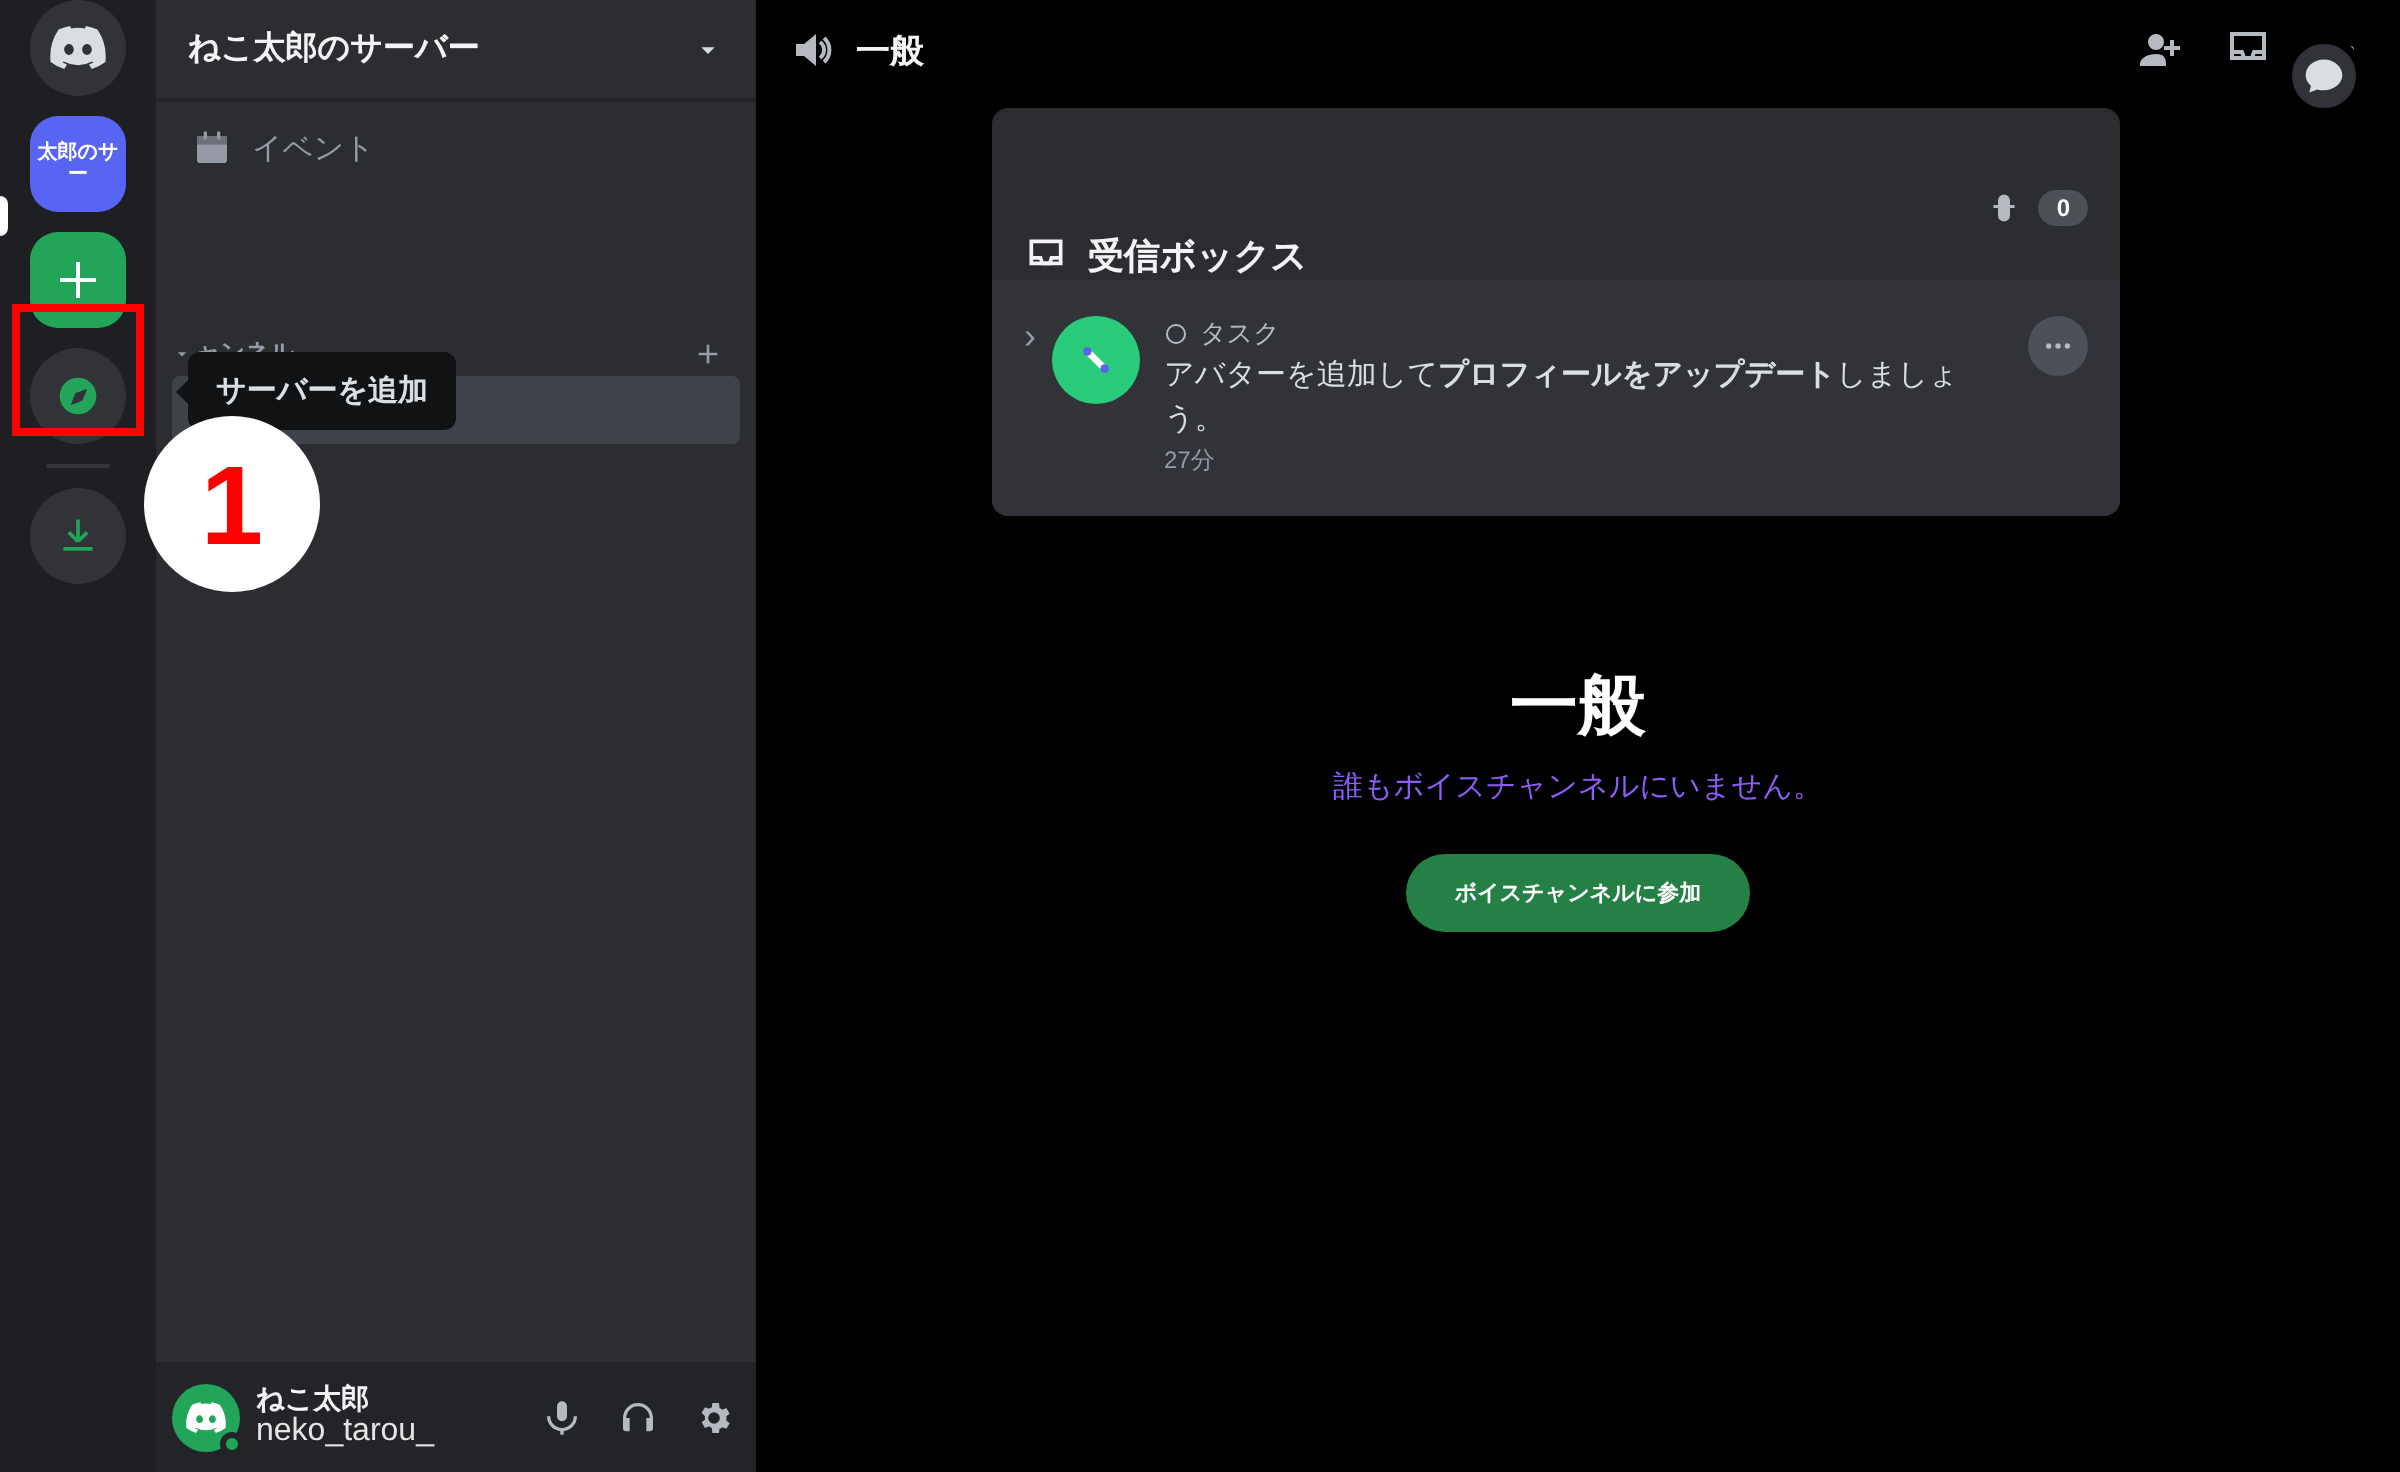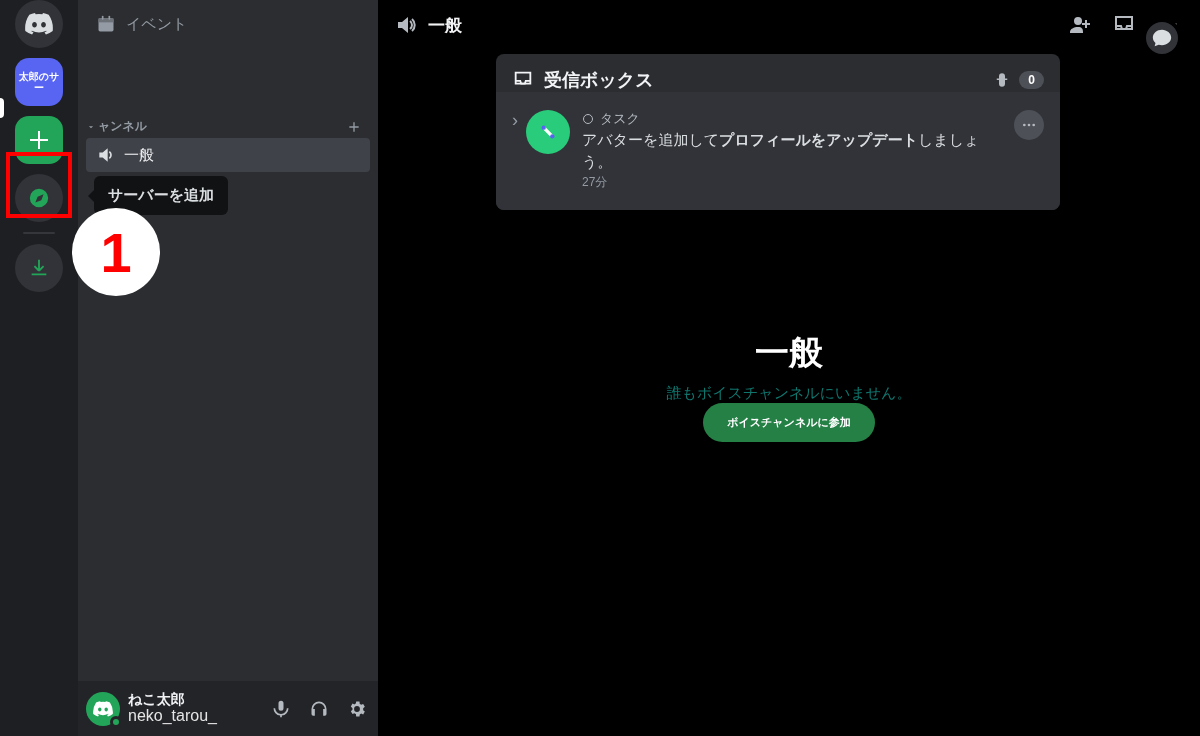--- a/index.html
+++ b/index.html
@@ -47,42 +47,42 @@
 .main { flex: 1; background: #000; display: flex; flex-direction: column; position: relative; }
 .top-bar { height: 50px; display: flex; align-items: center; padding: 0 16px; gap: 12px; color: #f2f3f5; }
 .top-bar .channel-title { font-weight: 600; font-size: 17px; display: flex; align-items: center; gap: 10px; }
 .top-bar .spacer { flex: 1; }
 .top-bar .tbtn { color: #b5bac1; cursor: pointer; padding: 4px; }
 
 
 .inbox { position: absolute; right: 140px; top: 54px; width: 564px; background: #2b2d31; border-radius: 8px; box-shadow: 0 8px 16px rgba(0,0,0,0.5); overflow: hidden; }
 .inbox-header { padding: 14px 16px 0 16px; }
 .inbox-top { display: flex; align-items: center; justify-content: space-between; }
-.inbox-title { display: flex; align-items: center; gap: 10px; color: #f2f3f5; font-size: 18px; font-weight: 700; }
+.inbox-title { display: flex; align-items: center; gap: 10px; color: #f2f3f5; font-size: 18px; font-weight: 700; margin-top: 48px; }
 .inbox-count { display:flex; align-items:center; gap:8px; }
 .inbox-count .cnt { background: #4e5058; color: #fff; font-size: 12px; font-weight: 700; border-radius: 10px; padding: 2px 9px; }
 .inbox-tabs { display: flex; align-items: center; gap: 6px; margin-top: 12px; padding-bottom: 10px; }
 .itab { padding: 6px 12px; border-radius: 6px; color: #b5bac1; font-size: 15px; font-weight: 600; cursor: pointer; }
 .itab.active { background: #4e5058; color: #fff; }
 .itab-spacer { flex: 1; }
 .itab-done { width: 30px; height: 30px; border-radius: 50%; background: #4e5058; display:flex; align-items:center; justify-content:center; color:#b5bac1; cursor:pointer; }
 .inbox-body { background: #313338; padding: 12px 16px; }
 .inbox-item { display: flex; align-items: flex-start; gap: 12px; padding: 6px 0; }
 .inbox-item .iicon { width: 44px; height: 44px; border-radius: 50%; background: #29cc7a; display:flex; align-items:center; justify-content:center; flex-shrink: 0; }
 .inbox-item .ibody { flex: 1; color: #dbdee1; font-size: 15px; line-height: 1.45; }
 .inbox-item .ibody .ilabel { color: #b5bac1; font-size: 13px; display: flex; align-items: center; gap: 6px; }
 .inbox-item .ibody .itime { color: #949ba4; font-size: 12px; margin-top: 2px; }
 .inbox-item .imore { width: 30px; height: 30px; border-radius: 50%; background: #4e5058; display:flex; align-items:center; justify-content:center; color: #b5bac1; cursor:pointer; flex-shrink: 0; }
 .inbox-item .ihandle { color:#949ba4; font-size:18px; display:flex; align-items:center; margin-right: -4px; }
 .ibody strong { font-weight: 700; }
 
 
 .voice-empty { flex: 1; display: flex; flex-direction: column; align-items: center; justify-content: flex-start; padding-top: 280px; color: #fff; }
 .voice-empty h1 { font-size: 34px; font-weight: 700; margin-bottom: 8px; }
-.voice-empty p { color: #0f766e; font-size: 15px; }
+.voice-empty p { color: #8b5cf6; font-size: 15px; margin-bottom: 24px; }
 .join-btn { background: #248045; color: #fff; border: none; padding: 12px 24px; border-radius: 24px; font-size: 11px; font-weight: 600; cursor: pointer; }
 
 
 .bubble-btn { position: absolute; right: 18px; top: 18px; width: 40px; height: 40px; background: #313338; border-radius: 50%; display:flex; align-items:center; justify-content:center; color:#dbdee1; cursor:pointer; border: 4px solid #000; }
 
 
 svg { display: block; }
 </style>
 </head>
 <body>
@@ -114,20 +114,26 @@
         </svg>
     </div>
   </div>
 
   <div class="tooltip">サーバーを追加</div>
 
   <div class="highlight-box"></div>
   <div class="step-badge">1</div>
 
   <div class="channel-sidebar">
+    <div class="server-header">
+      <span>ねこ太郎のサーバー</span>
+      <svg width="16" height="16" viewBox="0 0 24 24" fill="#dbdee1">
+          <path d="M7 10l5 5 5-5z"></path>
+        </svg>
+    </div>
     <div class="events-row">
       <svg width="20" height="20" viewBox="0 0 24 24" fill="#949ba4">
           <rect x="3" y="5" width="18" height="16" rx="2"></rect>
           <rect x="3" y="5" width="18" height="5" fill="#6d7178"></rect>
           <rect x="7" y="2" width="2" height="5" rx="1"></rect>
           <rect x="15" y="2" width="2" height="5" rx="1"></rect>
         </svg>
       <span>イベント</span>
     </div>
 

